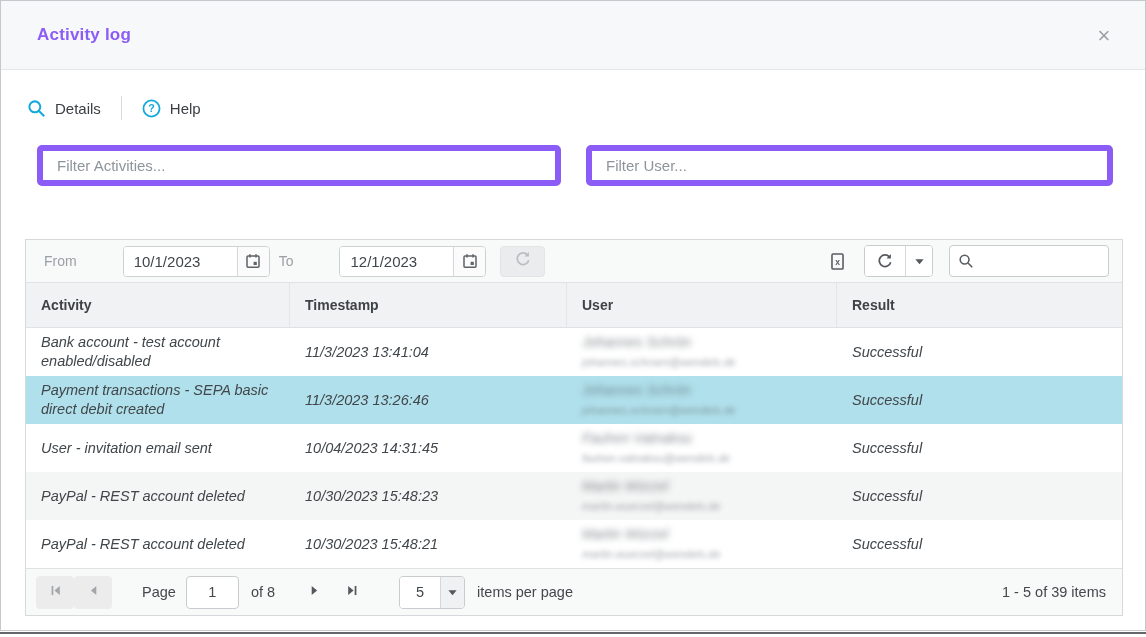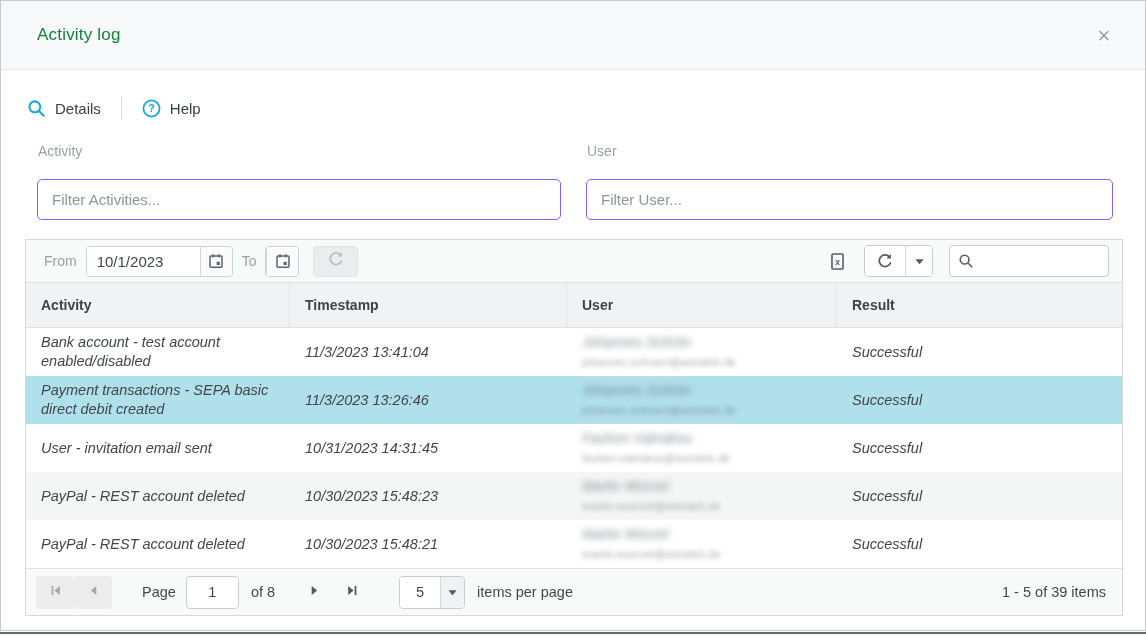--- a/index.html
+++ b/index.html
@@ -3,45 +3,45 @@
 <meta charset="utf-8">
 <style>
   * { margin:0; padding:0; box-sizing:border-box; }
   html,body { width:1146px; height:637px; background:#fff; font-family:"Liberation Sans", sans-serif; overflow:hidden; }
 
   .dialog { position:absolute; left:0; top:0; width:1146px; height:631px; background:#fff; border:1px solid #c5c9cb; }
   .bottom-edge { position:absolute; left:0; top:632px; width:1146px; height:2px; background:#63676a; }
 
   
   .dlg-header { position:relative; height:69px; background:#f7f8f9; border-bottom:1px solid #e4e7e9; display:flex; align-items:center; padding:0 36px; }
-  .dlg-title { font-size:17px; font-weight:normal; color:#15803d; letter-spacing:.2px; }
+  .dlg-title { font-size:17px; font-weight:bold; color:#8b5cf6; letter-spacing:.2px; }
   .close-btn { position:absolute; right:28px; top:22px; width:26px; height:26px; border:none; background:transparent; color:#9ba1a5; font-size:22px; line-height:24px; cursor:pointer; font-family:"Liberation Sans",sans-serif; }
 
   
   .menu-row { display:flex; align-items:center; margin:26px 0 0 26px; height:24px; }
   .menu-item { display:flex; align-items:center; gap:9px; cursor:pointer; }
   .menu-item .mi-icon { color:#14a9dc; display:flex; }
   .menu-item .mi-label { font-size:15px; color:#3b4045; }
   .menu-sep { width:1px; height:24px; background:#d7dadc; margin:0 20px; }
 
   
   .filter-label { position:absolute; font-size:14px; color:#9aa0a5; }
   .lbl-activity { left:37px; top:142px; }
   .lbl-user { left:586px; top:142px; }
-  .filter-input { position:absolute; top:178px; height:41px; border:1px solid #8b5cf6; border-radius:5px; font-size:15px; color:#41464a; padding:0 14px; font-family:"Liberation Sans",sans-serif; outline:none; }
+  .filter-input { position:absolute; top:144px; height:41px; border:6px solid #8b5cf6; border-radius:5px; font-size:15px; color:#41464a; padding:0 14px; font-family:"Liberation Sans",sans-serif; outline:none; }
   .filter-input::placeholder { color:#8e959a; opacity:1; }
   .inp-activity { left:36px; width:524px; }
   .inp-user { left:585px; width:527px; }
 
   
   .grid { position:absolute; left:24px; top:238px; width:1098px; height:377px; border:1px solid #d5d9db; background:#fff; display:flex; flex-direction:column; }
 
   .grid-toolbar { height:43px; background:#f8f9f9; border-bottom:1px solid #e0e3e5; display:flex; align-items:center; padding:0 9px; flex:0 0 auto; }
   .tb-label { font-size:14px; color:#9aa0a5; margin:0 9px; }
-  .dategroup { display:flex; height:31px; border:1px solid #ccd1d4; border-radius:4px; background:#fff; overflow:hidden; }
+  .dategroup { display:flex; height:31px; border:1px solid #ccd1d4; border-radius:4px; background:#fff; overflow:hidden;margin-left:37px; }
   .dategroup input { width:113px; border:none; outline:none; padding:0 10px; font-size:15px; color:#41464a; font-family:"Liberation Sans",sans-serif; background:#fff; }
   .cal-btn { width:32px; border:none; border-left:1px solid #d4d8da; background:#fbfbfc; color:#5d6367; display:flex; align-items:center; justify-content:center; cursor:pointer; }
   .refresh-disabled { width:45px; height:31px; margin-left:14px; border:1px solid #e2e4e5; border-radius:4px; background:#ebeced; color:#b9bdc0; display:flex; align-items:center; justify-content:center; }
   .tb-spacer { flex:1; }
   .icon-btn-plain { width:26px; height:26px; border:none; background:transparent; color:#585e63; display:flex; align-items:center; justify-content:center; cursor:pointer; margin-right:14px; }
   .split-btn { display:flex; height:32px; border:1px solid #c8ccce; border-radius:4px; background:#fff; overflow:hidden; margin-right:16px; }
   .split-main { width:40px; border:none; background:#fff; color:#55595d; display:flex; align-items:center; justify-content:center; cursor:pointer; }
   .split-caret { width:27px; border:none; border-left:1px solid #d4d8da; background:#fff; color:#55595d; display:flex; align-items:center; justify-content:center; cursor:pointer; }
   .search-box { display:flex; align-items:center; width:160px; height:32px; border:1px solid #c8ccce; border-radius:4px; background:#fff; padding:0 8px; margin-right:4px; }
   .search-box .s-icon { color:#585e63; display:flex; margin-right:6px; }
@@ -125,20 +125,21 @@
           <svg width="16" height="16" viewBox="0 0 16 16">
               <rect x="2" y="3" width="12" height="11.2" rx="1" fill="none" stroke="currentColor" stroke-width="1.5"></rect>
               <line x1="5" y1="1.2" x2="5" y2="4.4" stroke="currentColor" stroke-width="1.5"></line>
               <line x1="11" y1="1.2" x2="11" y2="4.4" stroke="currentColor" stroke-width="1.5"></line>
               <rect x="8.6" y="8.8" width="3.2" height="3.2" fill="currentColor"></rect>
             </svg>
         </button>
       </div>
       <span class="tb-label">To</span>
       <div class="dategroup">
+        <input value="12/1/2023" style="">
         <button class="cal-btn">
           <svg width="16" height="16" viewBox="0 0 16 16">
               <rect x="2" y="3" width="12" height="11.2" rx="1" fill="none" stroke="currentColor" stroke-width="1.5"></rect>
               <line x1="5" y1="1.2" x2="5" y2="4.4" stroke="currentColor" stroke-width="1.5"></line>
               <line x1="11" y1="1.2" x2="11" y2="4.4" stroke="currentColor" stroke-width="1.5"></line>
               <rect x="8.6" y="8.8" width="3.2" height="3.2" fill="currentColor"></rect>
             </svg>
         </button>
       </div>
       <div class="refresh-disabled">
@@ -219,21 +220,21 @@
         <div class="gcell col-result">
             <span>Successful</span>
           </div>
       </div>
 
       <div class="grow">
         <div class="gcell col-activity">
             <span>User - invitation email sent</span>
           </div>
         <div class="gcell col-timestamp">
-            <span>10/31/2023 14:31:45</span>
+            <span>10/04/2023 14:31:45</span>
           </div>
         <div class="gcell col-user">
           <span class="user-name">Fauhen Vatnakou</span>
           <span class="user-email">fauhen.vatnakou@wendels.de</span>
         </div>
         <div class="gcell col-result">
             <span>Successful</span>
           </div>
       </div>
 

